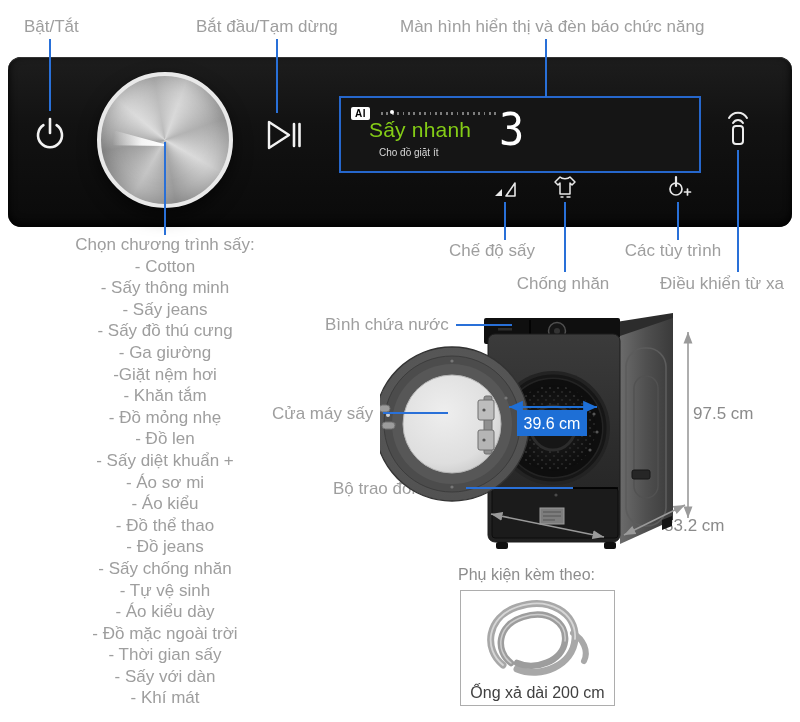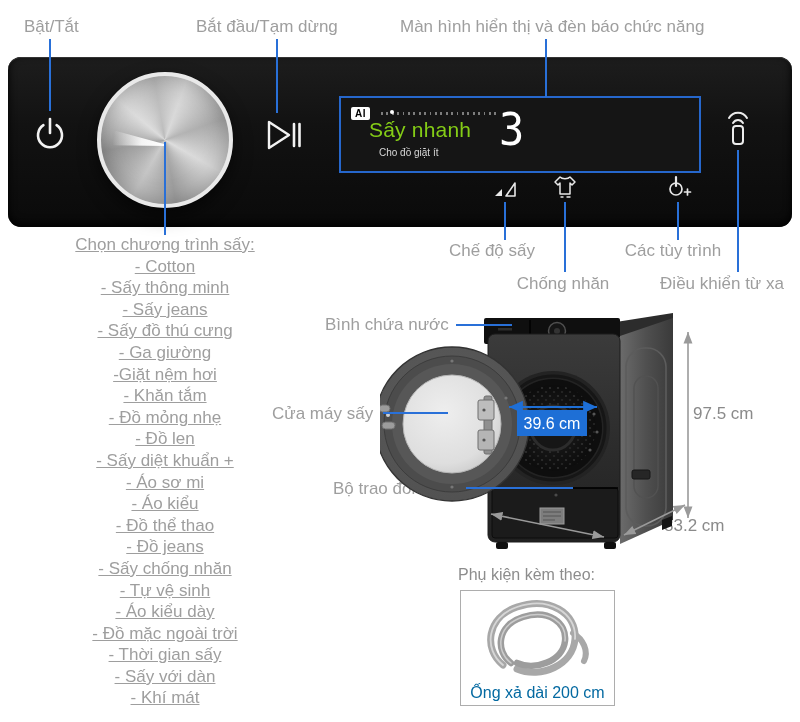--- a/index.html
+++ b/index.html
@@ -35,29 +35,29 @@
         background:repeating-linear-gradient(90deg,#8f8f8f 0 1.8px,transparent 1.8px 5.4px);}
   #dot-bright{position:absolute;left:49px;top:12px;width:4px;height:4px;border-radius:50%;background:#fff;}
   #prog{position:absolute;left:28px;top:20px;color:#84cc16;font-size:21px;font-weight:500;letter-spacing:.2px;}
   #prog-note{position:absolute;left:38px;top:49px;color:#d8d8d8;font-size:10px;}
   #seg-digit{position:absolute;left:158px;top:7px;color:#fff;font-size:42px;
              font-family:"DejaVu Sans Mono","Liberation Mono",monospace;transform:scaleY(1.05);}
 
   
   #plist{position:absolute;left:10px;top:234px;width:310px;text-align:center;color:#9e9e9e;
          font-size:17px;z-index:20;}
-  #plist div{line-height:21.6px;white-space:nowrap;text-decoration:underline;}
+  #plist div{line-height:21.6px;white-space:nowrap;}
 
   
   #machine{position:absolute;left:380px;top:298px;z-index:10;}
 
   
   #acc-box{position:absolute;left:460px;top:590px;width:155px;height:116px;border:1px solid #adadad;
            background:#fff;box-sizing:border-box;}
-  #acc-caption{position:absolute;left:0;bottom:3px;width:100%;text-align:center;color:#0369a1;font-size:16px;}
+  #acc-caption{position:absolute;left:0;bottom:3px;width:100%;text-align:center;color:#404040;font-size:16px;}
 </style>
 </head>
 <body>
 
 <div id="stage">
 
   <div class="label" style="left:24px;top:17px;">Bật/Tắt</div>
   <div class="label" style="left:196px;top:17px;">Bắt đầu/Tạm dừng</div>
   <div class="label" style="left:400px;top:17px;">Màn hình hiển thị và đèn báo chức năng</div>
 

